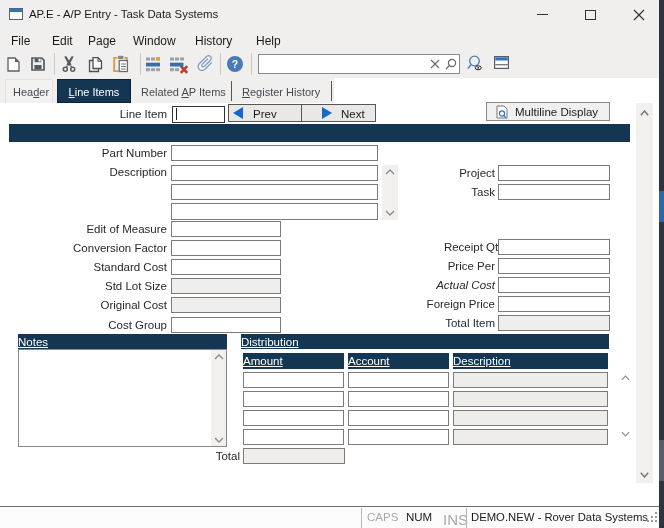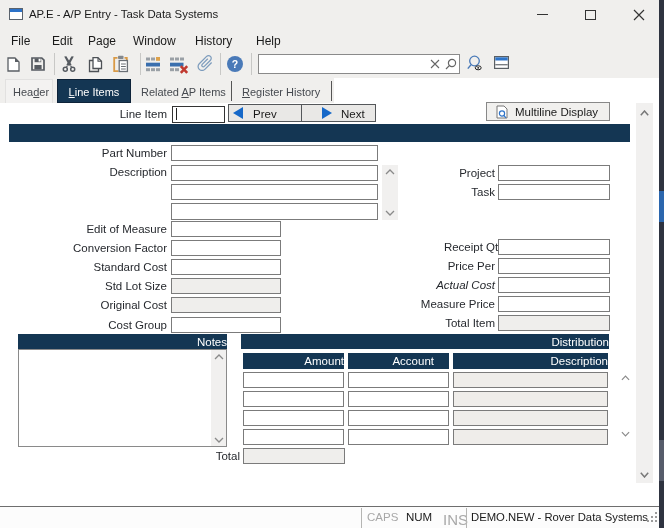--- a/index.html
+++ b/index.html
@@ -3,21 +3,21 @@
 <meta charset="utf-8">
 <style>
   * { margin:0; padding:0; box-sizing:border-box; }
   html,body { width:664px; height:528px; overflow:hidden; }
   body { position:relative; background:#ffffff; font-family:"Liberation Sans", sans-serif; font-size:12px; color:#1a1a1a; }
   .abs { position:absolute; }
   .navy { background:#143653; }
   .field { position:absolute; background:#fff; border:1px solid #7b7b7b; }
   .dfield { position:absolute; background:#efeeec; border:1px solid #7b7b7b; }
   .lab { position:absolute; white-space:nowrap; text-align:right; color:#26292e; font-size:11.5px; }
-  .wlab { position:absolute; color:#fff; text-align:right; white-space:nowrap; }
+  .wlab { position:absolute; color:#fff; text-align:left; white-space:nowrap;text-decoration:underline; }
   .sep { position:absolute; width:1px; background:#c8c8c6; }
 </style>
 </head>
 <body>
 
 <div class="abs" style="left:0;top:0;width:660px;height:78px;background:#f0efed;"></div>
 <div class="abs" style="left:0;top:78px;width:334px;height:25px;background:#f0efed;"></div>
 <div class="abs" style="left:5px;top:79px;width:48px;height:24px;background:#f3f2f1;border:1px solid #e2e1e0;border-bottom:none;"></div>
 
 <svg class="abs" style="left:9px;top:8px;" width="14" height="12" viewBox="0 0 14 12">
@@ -181,21 +181,21 @@
 <div class="lab" style="right:169px;top:167px;">Project</div>
 <div class="field" style="left:498px;top:165px;width:112px;height:16px;"></div>
 <div class="lab" style="right:169px;top:186px;">Task</div>
 <div class="field" style="left:498px;top:184px;width:112px;height:16px;"></div>
 <div class="lab" style="right:160px;top:241px;">Receipt Qty</div>
 <div class="field" style="left:498px;top:239px;width:112px;height:16px;"></div>
 <div class="lab" style="right:169px;top:260px;">Price Per</div>
 <div class="field" style="left:498px;top:258px;width:112px;height:16px;"></div>
 <div class="lab" style="right:169px;top:279px;font-style:italic;">Actual Cost</div>
 <div class="field" style="left:498px;top:277px;width:112px;height:16px;"></div>
-<div class="lab" style="right:169px;top:298px;">Measure Price</div>
+<div class="lab" style="right:169px;top:298px;">Foreign Price</div>
 <div class="field" style="left:498px;top:296px;width:112px;height:16px;"></div>
 <div class="lab" style="right:169px;top:317px;">Total Item</div>
 <div class="dfield" style="left:498px;top:315px;width:112px;height:16px;"></div>
 
 <div class="abs navy" style="left:18px;top:334px;width:209px;height:15px;"></div>
 <div class="wlab" style="left:18px;top:336px;width:209px;font-size:11.5px;">Notes</div>
 <div class="field" style="left:18px;top:349px;width:209px;height:98px;border-color:#8a8a8a;"></div>
 <div class="abs" style="left:211px;top:350px;width:15px;height:96px;background:#f1f0ef;"></div>
 <svg class="abs" style="left:214px;top:354px;" width="10" height="6" viewBox="0 0 10 6">
     <polyline points="1,5 5,1 9,5" fill="none" stroke="#8a8a8a" stroke-width="1.3"></polyline>

